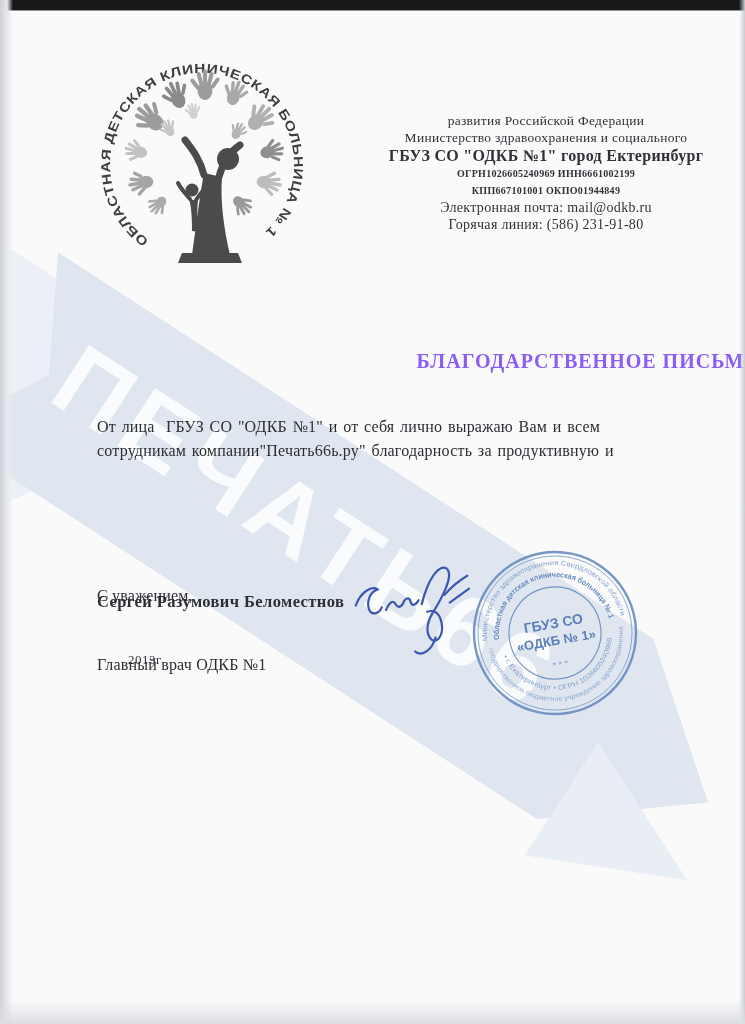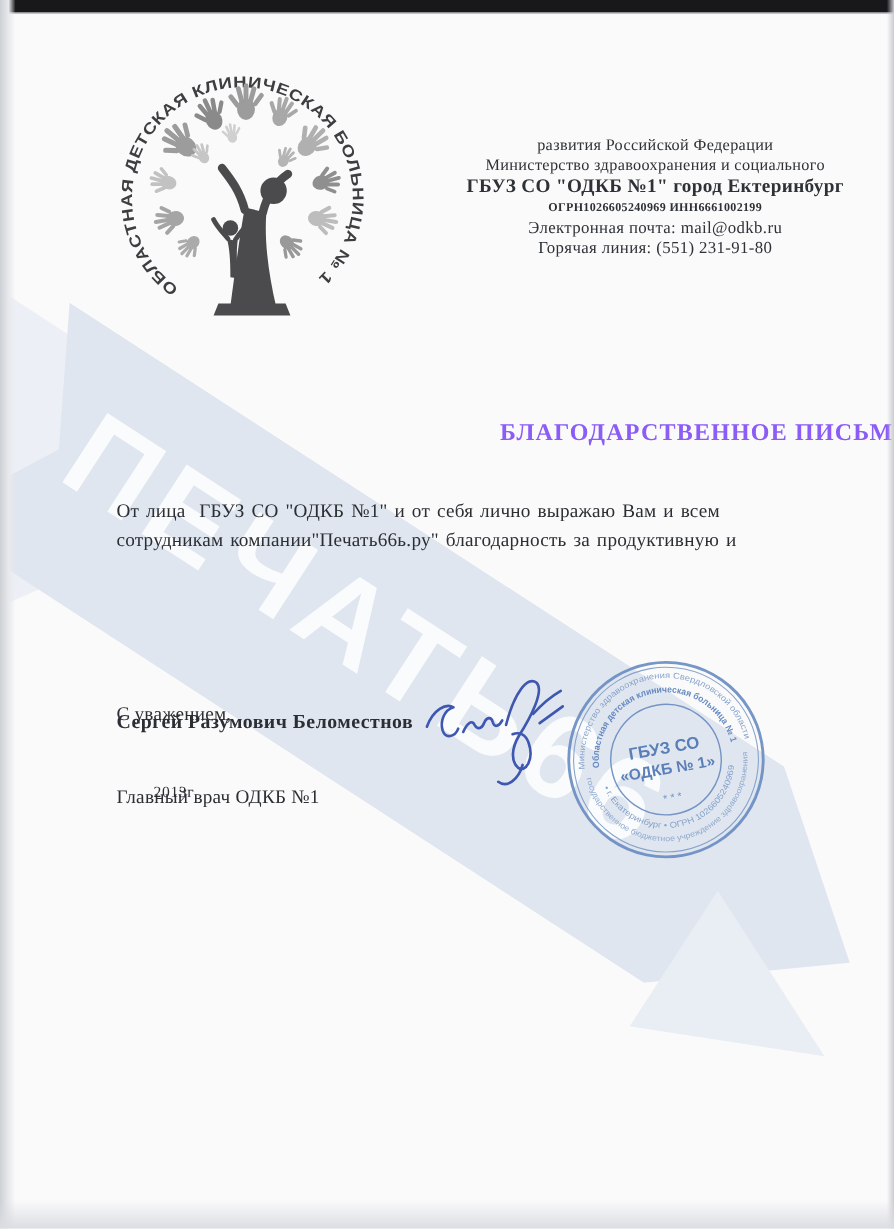--- a/index.html
+++ b/index.html
@@ -128,22 +128,23 @@
       <path d="M104,145 C108,139 112,135 115,130" fill="none" stroke="#4b4b4d" stroke-width="4" stroke-linecap="round"></path>
       <path d="M90,198 L146,198 L150,208 L86,208 Z"></path>
     </g>
   </svg>
 
   <div class="letterhead">
     <div class="hl hl-2">развития Российской Федерации</div>
     <div class="hl hl-1">Министерство здравоохранения и социального</div>
     <div class="hl hl-3">ГБУЗ СО "ОДКБ №1" город Ектеринбург</div>
     <div class="hl hl-4">ОГРН1026605240969 ИНН6661002199</div>
+    <div class="hl hl-5">КПП667101001 ОКПО01944849</div>
     <div class="hl hl-6">Электронная почта: mail@odkb.ru</div>
-    <div class="hl hl-7">Горячая линия: (551) 231-91-80</div>
+    <div class="hl hl-7">Горячая линия: (586) 231-91-80</div>
   </div>
 
   <div class="title">БЛАГОДАРСТВЕННОЕ ПИСЬМО</div>
 
   <div class="body-text">
     <div class="body-line">От лица  ГБУЗ СО "ОДКБ №1" и от себя лично выражаю Вам и всем</div>
     <div class="body-line">сотрудникам компании"Печать66ь.ру" благодарность за продуктивную и</div>
   </div>
 
   <div class="closing">

